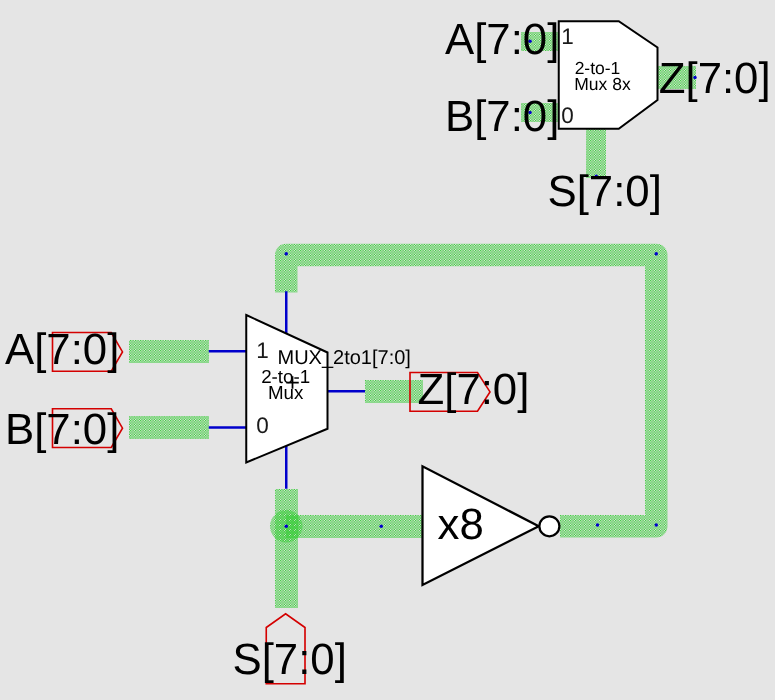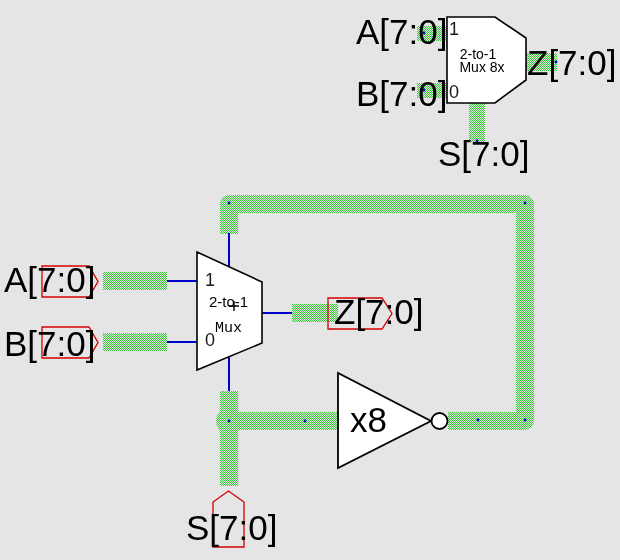--- a/index.html
+++ b/index.html
@@ -100,17 +100,18 @@
   <div class="lbl pin" style="left:449px;top:83px;">0</div>
   <div class="lbl cap-sm" style="left:448px;top:47px;width:60px;">2-to-1</div>
   <div class="lbl cap-sm" style="left:442px;top:60px;width:60px;margin-left:10px;">Mux 8x</div>
 
   <div class="lbl big" style="left:4px;top:262px;">A[7:0]</div>
   <div class="lbl big" style="left:4px;top:326px;">B[7:0]</div>
   <div class="lbl big" style="left:334px;top:294px;">Z[7:0]</div>
   <div class="lbl big" style="left:186px;top:510px;">S[7:0]</div>
   <div class="lbl pin" style="left:205px;top:271px;">1</div>
   <div class="lbl pin" style="left:205px;top:331px;">0</div>
+  <div class="lbl net" style="left:222px;top:279px;">MUX_2to1[7:0]</div>
   <div class="lbl cap-md" style="left:200px;top:294px;width:57px;">2-to-1</div>
-  <div class="lbl cap-md" style="left:200px;top:321px;width:57px;font-family:Liberation Mono, monospace;">Mux</div>
+  <div class="lbl cap-md" style="left:200px;top:307px;width:57px;">Mux</div>
   <div class="lbl big" style="left:350px;top:402px;text-align:center;">x8</div>
 
 </div>
 
 </body></html>

